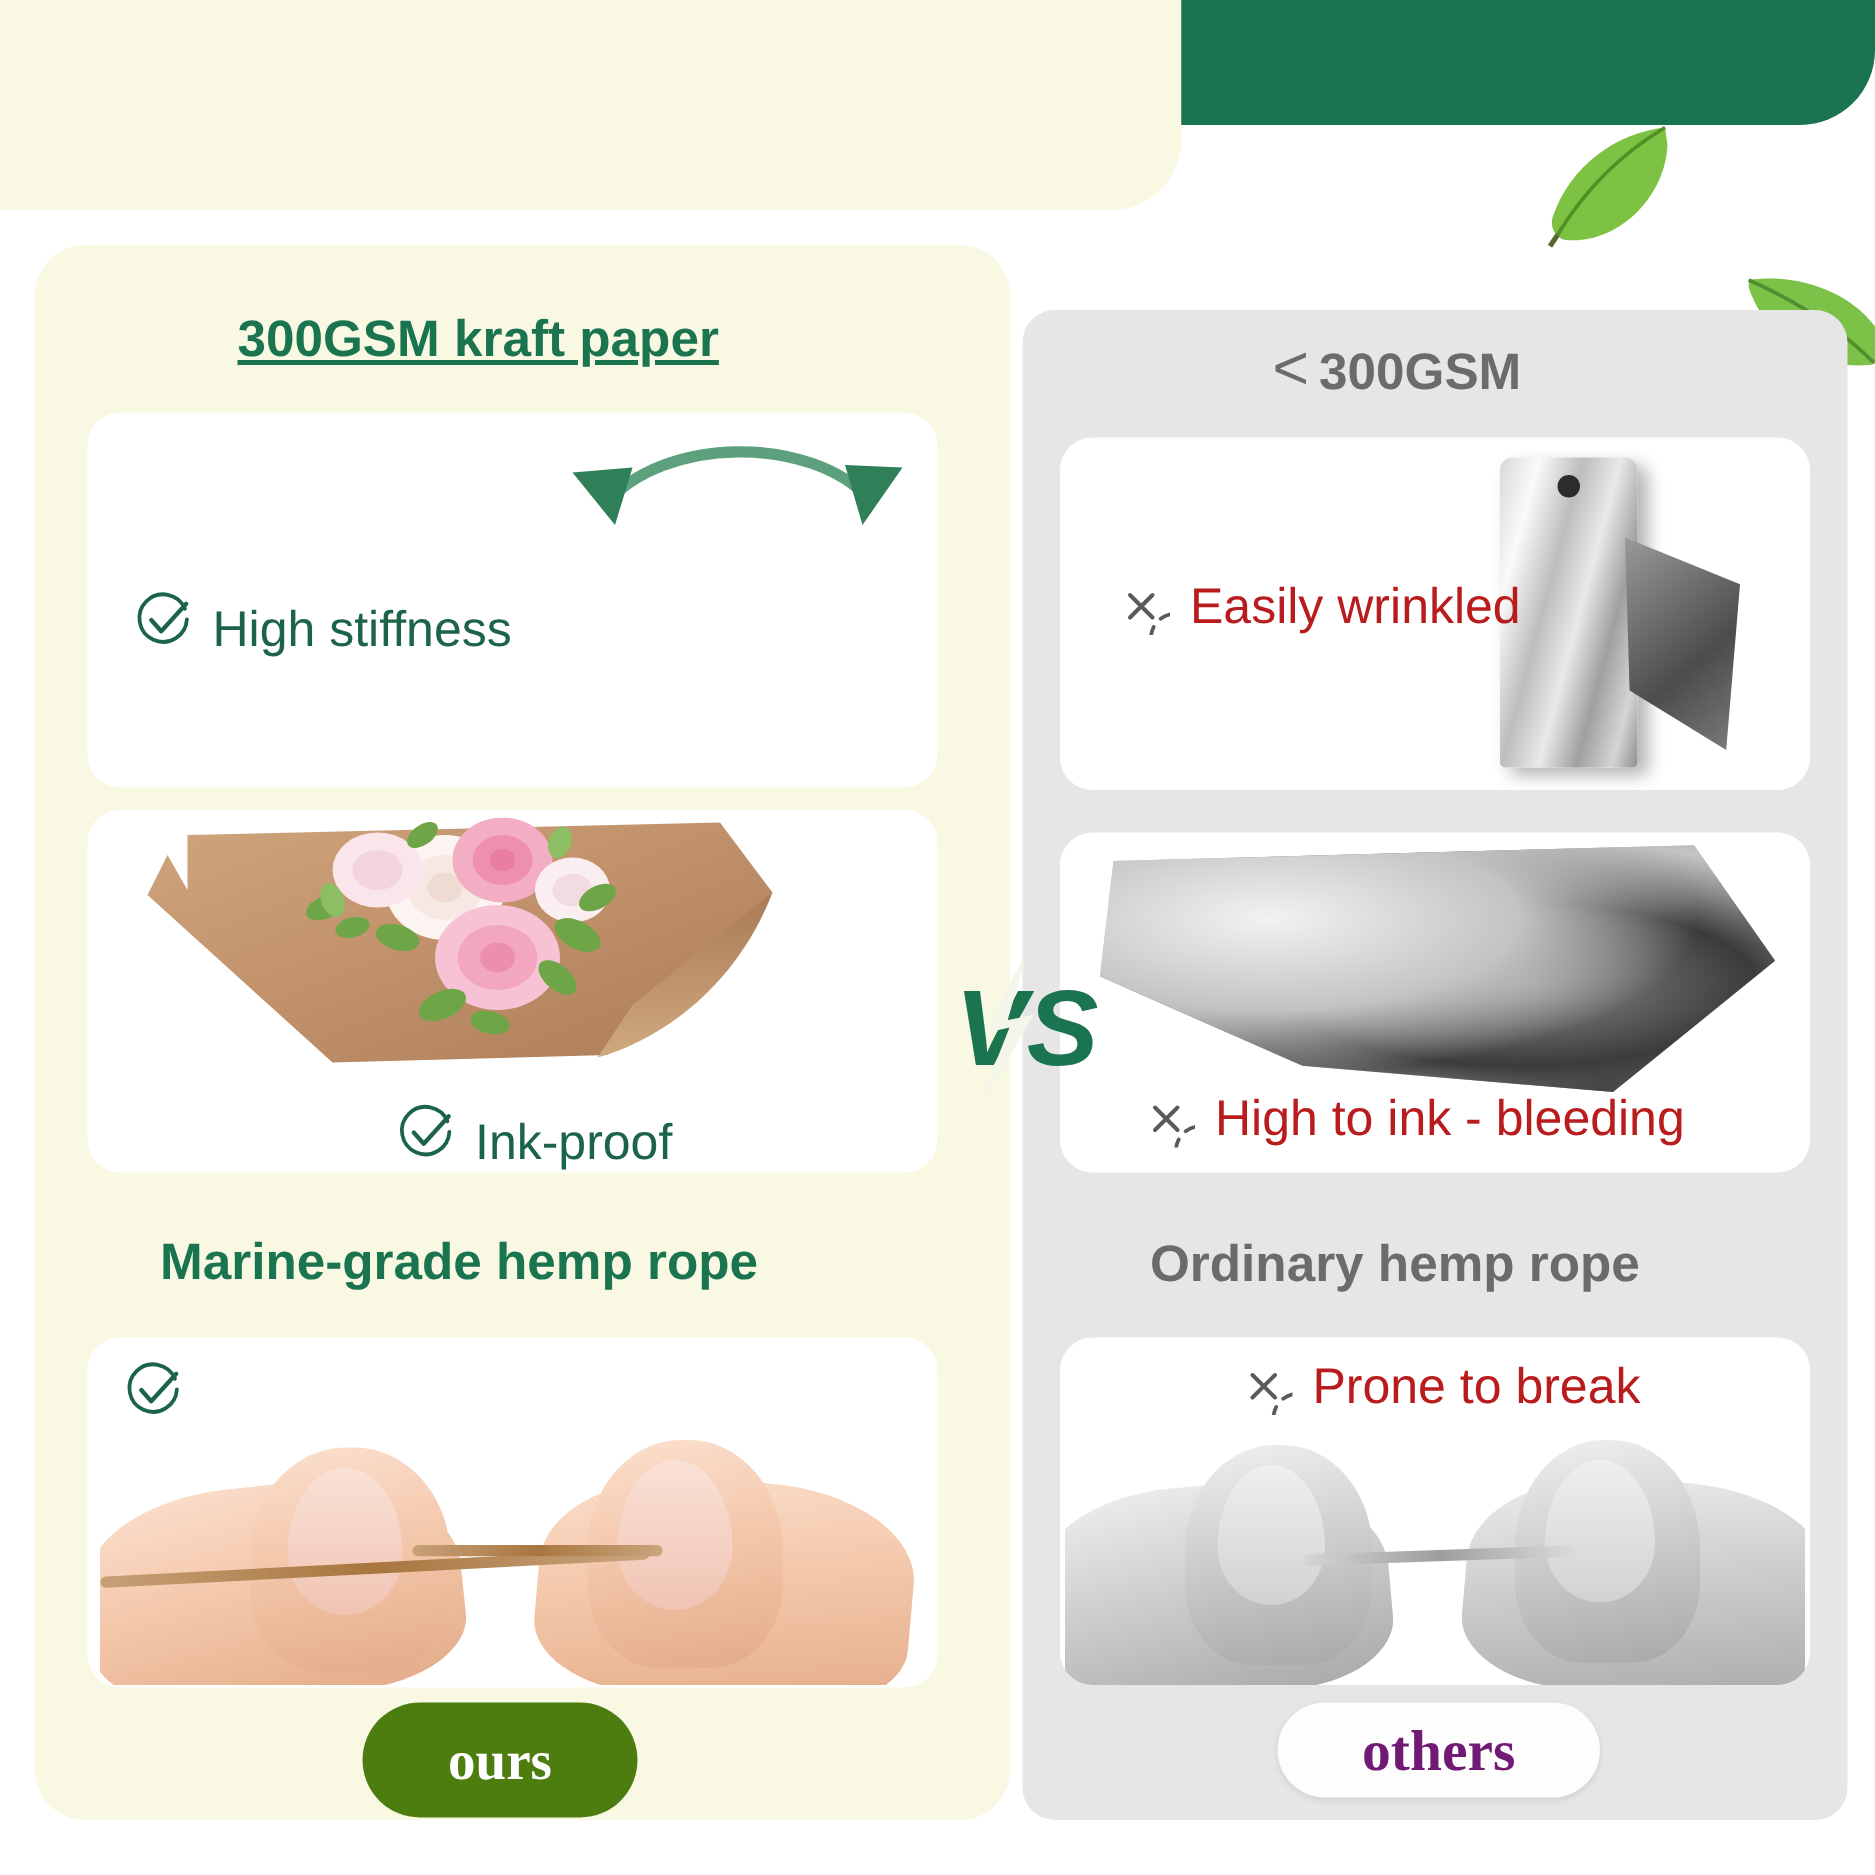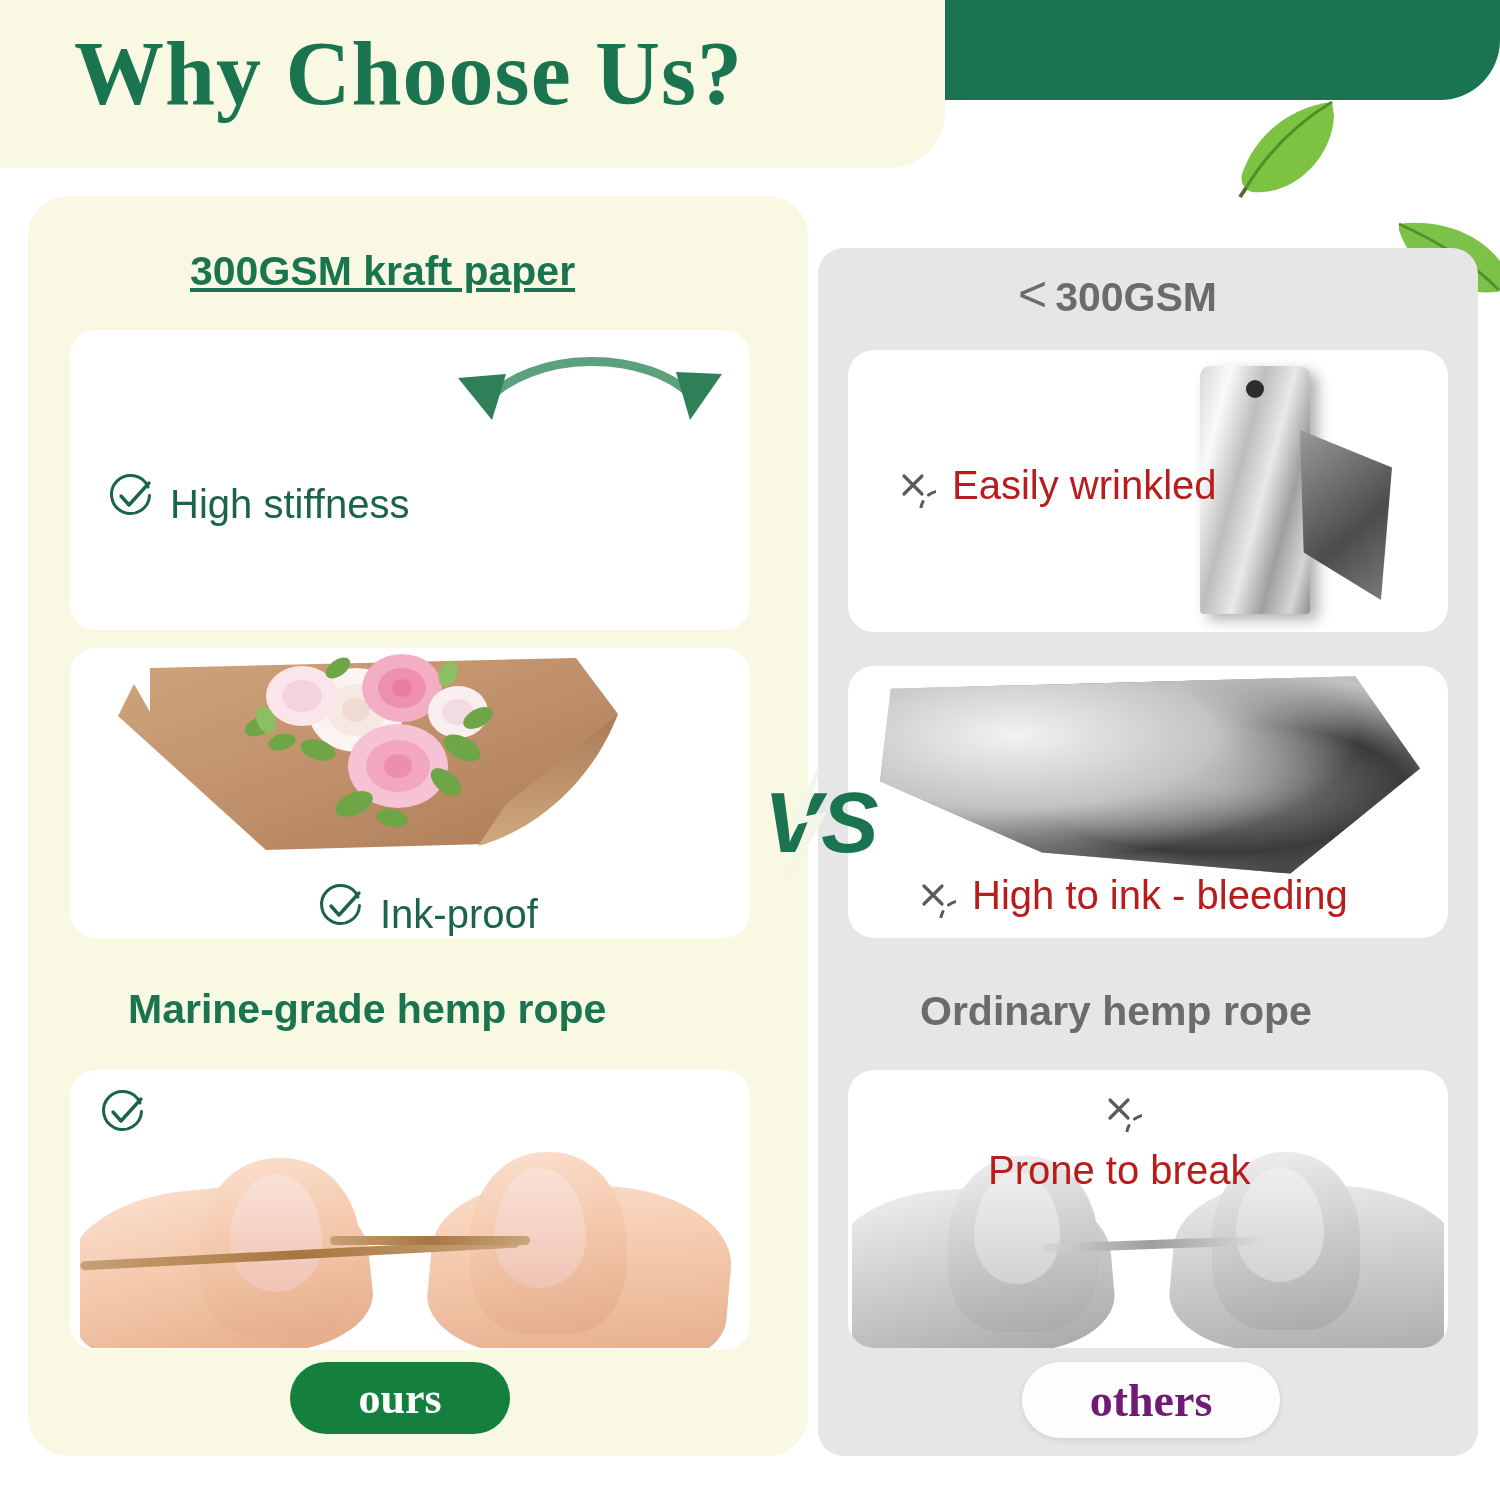--- a/index.html
+++ b/index.html
@@ -97,21 +97,21 @@
   .flabel .ftxt { font-size: 40px; font-weight: 400; }
   .flabel.good .ftxt { color: #1b6448; margin-top: 20px; }
   .flabel.bad  .ftxt { color: #b91c1c; }
   .ficon { width: 46px; height: 46px; flex: 0 0 46px; }
 
   .lbl-stiff   { left: 108px; top: 462px; }
   .lbl-ink     { left: 318px; top: 872px; }
   .lbl-durable { left: 100px; top: 1088px; }
   .lbl-wrinkle { left: 890px; top: 462px; }
   .lbl-bleed   { left: 910px; top: 872px; }
-  .lbl-break   { left: 988px; top: 1086px; flex-direction: column; }
+  .lbl-break   { left: 988px; top: 1086px; }
 
   .arrow-svg { position:absolute; }
 
   
   .tag-rose {
     position:absolute; left:108px; top:652px;
     width:560px; height:200px;
   }
 
   
@@ -175,36 +175,35 @@
   
   .pill {
     position:absolute;
     display:flex; align-items:center; justify-content:center;
     font-family:"Liberation Serif", serif;
     font-weight:bold;
     border-radius: 48px;
     white-space:nowrap;
   }
   .pill-ours {
-    left:290px; top:1362px; width:220px; height:72px;
-    background:#15803d; color:#ffffff; font-size:44px;
+    left:290px; top:1362px; width:220px; height:92px;
+    background:#4d7c0f; color:#ffffff; font-size:44px;
   }
   .pill-others {
     left:1022px; top:1362px; width:258px; height:76px;
     background:#fdfdfd; color:#701a75; font-size:46px;
     box-shadow: 0 2px 6px rgba(0,0,0,.10);
   }
 </style>
 </head>
 <body>
 
 <div class="header">
   <div class="header-green"></div>
   <div class="header-cream"></div>
-  <div class="page-title">Why Choose Us?</div>
 </div>
 
 <div class="leaf" style="left:1232px; top:96px;">
   <svg width="110" height="104" viewBox="0 0 110 104">
     <path d="M100 6 C62 10 24 36 10 78 C8 86 12 94 20 96 C62 100 100 62 102 20 Z" fill="#7dc242"></path>
     <path d="M100 6 C70 24 38 52 14 92" stroke="#4f9126" stroke-width="3" fill="none"></path>
     <path d="M14 92 L8 101" stroke="#55692f" stroke-width="4" fill="none"></path>
   </svg>
 </div>
 <div class="leaf" style="left:1395px; top:212px; opacity:.95;">

